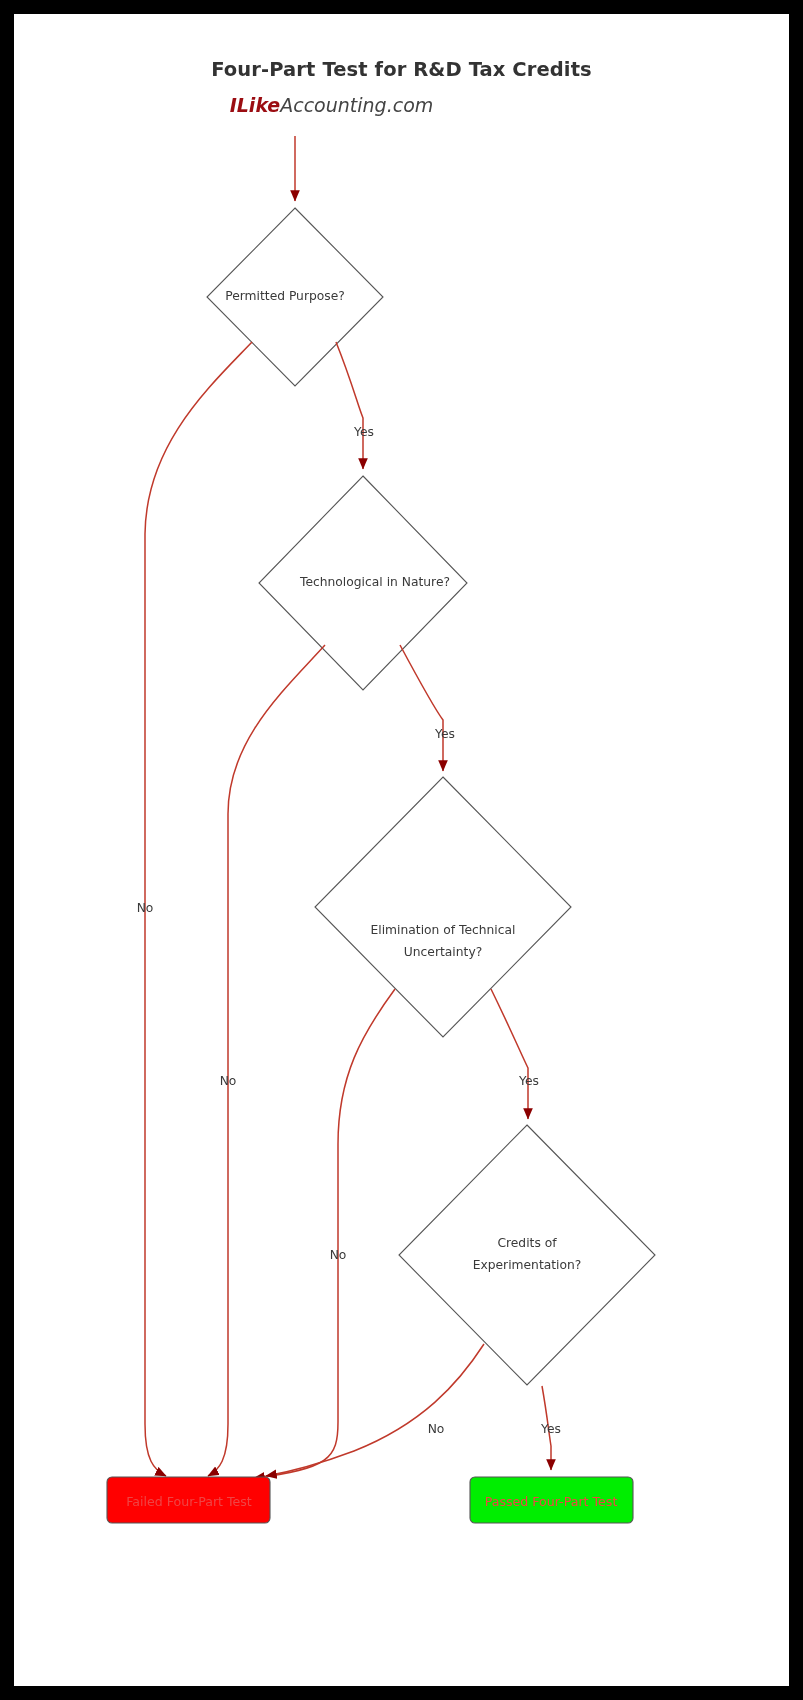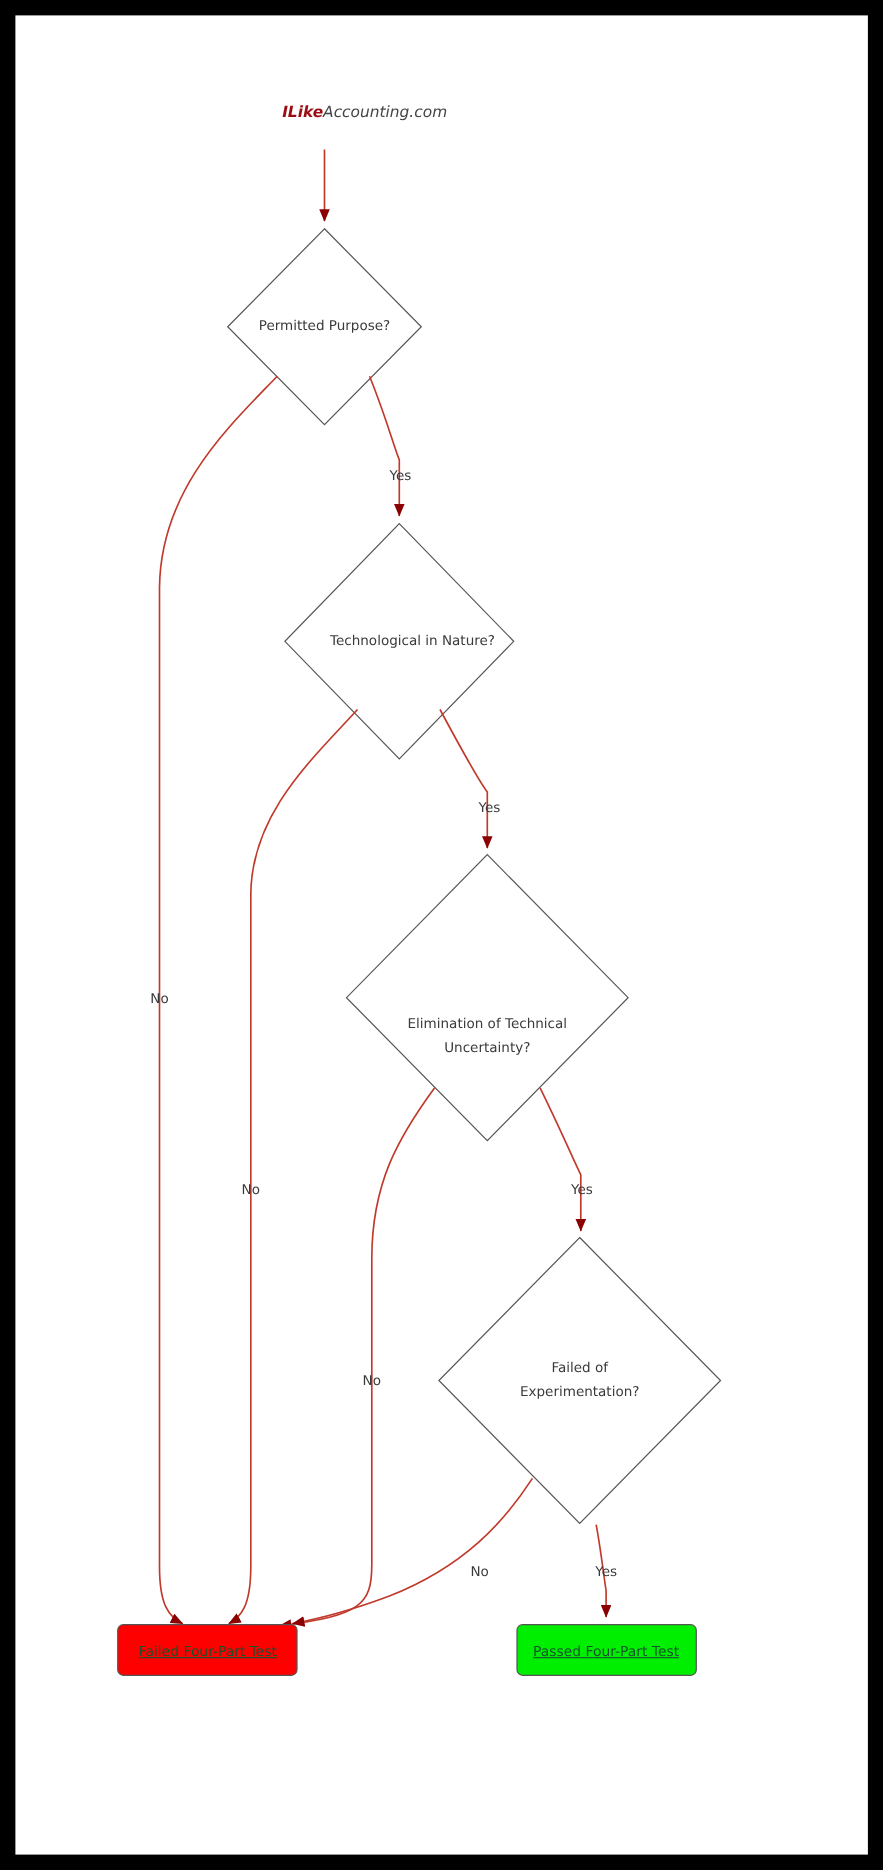--- a/index.html
+++ b/index.html
@@ -39,21 +39,21 @@
     font-weight: bold;
     color: #333333;
     letter-spacing: 0.1px;
   }
   .subtitle {
     position: absolute;
     left: 0;
     top: 80px;
     width: 635px;
     text-align: center;
-    font-size: 14px;
+    font-size: 19px;
     font-style: italic;
     color: #444444;
   }
   .subtitle .brand {
     color: #9b0d12;
     font-weight: bold;
     font-style: italic;
   }
   .node-label {
     position: absolute;
@@ -70,25 +70,24 @@
     text-align: right;
     font-size: 12.3px;
     color: #3a3a3a;
     white-space: pre;
     transform: translate(-50%, -50%);
   }
   .term-label {
     position: absolute;
     text-align: center;
     font-size: 12.6px;
-    color: #14532d;
+    color: #ef4444;
     white-space: pre;
     transform: translate(-50%, -50%);
     pointer-events: none;
-    text-decoration: underline;
   }
 </style>
 </head>
 <body>
 
 <div id="frame">
 
   <svg id="canvas" viewBox="0 0 775 1672">
     <defs>
       <marker id="ah" markerWidth="9" markerHeight="9" refX="7.2" refY="3.2" orient="auto" markerUnits="strokeWidth">
@@ -120,31 +119,32 @@
 
     <path d="M470,1330 C444,1370 408,1410 340,1437 C300,1452 275,1458 252,1462" fill="none" stroke="#c0392b" stroke-width="1.5" marker-end="url(#ah)"></path>
 
     <path d="M528,1372 C533,1400 535,1420 537,1432 L537,1456" fill="none" stroke="#c0392b" stroke-width="1.5" marker-end="url(#ah)"></path>
 
     <rect x="93" y="1463" width="163" height="46" rx="5" ry="5" fill="#ff0000" stroke="#555555" stroke-width="1.1"></rect>
 
     <rect x="456" y="1463" width="163" height="46" rx="5" ry="5" fill="#00ee00" stroke="#555555" stroke-width="1.1"></rect>
   </svg>
 
+  <div class="title">Four-Part Test for R&amp;D Tax Credits</div>
 
   <div class="subtitle"><span class="brand">ILike</span><span>Accounting.com</span></div>
 
-  <div class="node-label" style="left:281px; top:283px;">Permitted Purpose?</div>
+  <div class="node-label" style="left:271px; top:283px;">Permitted Purpose?</div>
 
   <div class="node-label" style="left:361px; top:569px;">Technological in Nature?</div>
 
   <div class="node-label" style="left:429px; top:928px;">Elimination of Technical
 Uncertainty?</div>
 
-  <div class="node-label" style="left:513px; top:1241px;">Failed of
+  <div class="node-label" style="left:513px; top:1241px;">Credits of
 Experimentation?</div>
 
   <div class="term-label" style="left:175px; top:1487px;">Failed Four-Part Test</div>
 
   <div class="term-label" style="left:537px; top:1487px;">Passed Four-Part Test</div>
 
   <div class="edge-label" style="left:350px; top:418px;">Yes</div>
 
   <div class="edge-label" style="left:131px; top:894px;">No</div>
 

